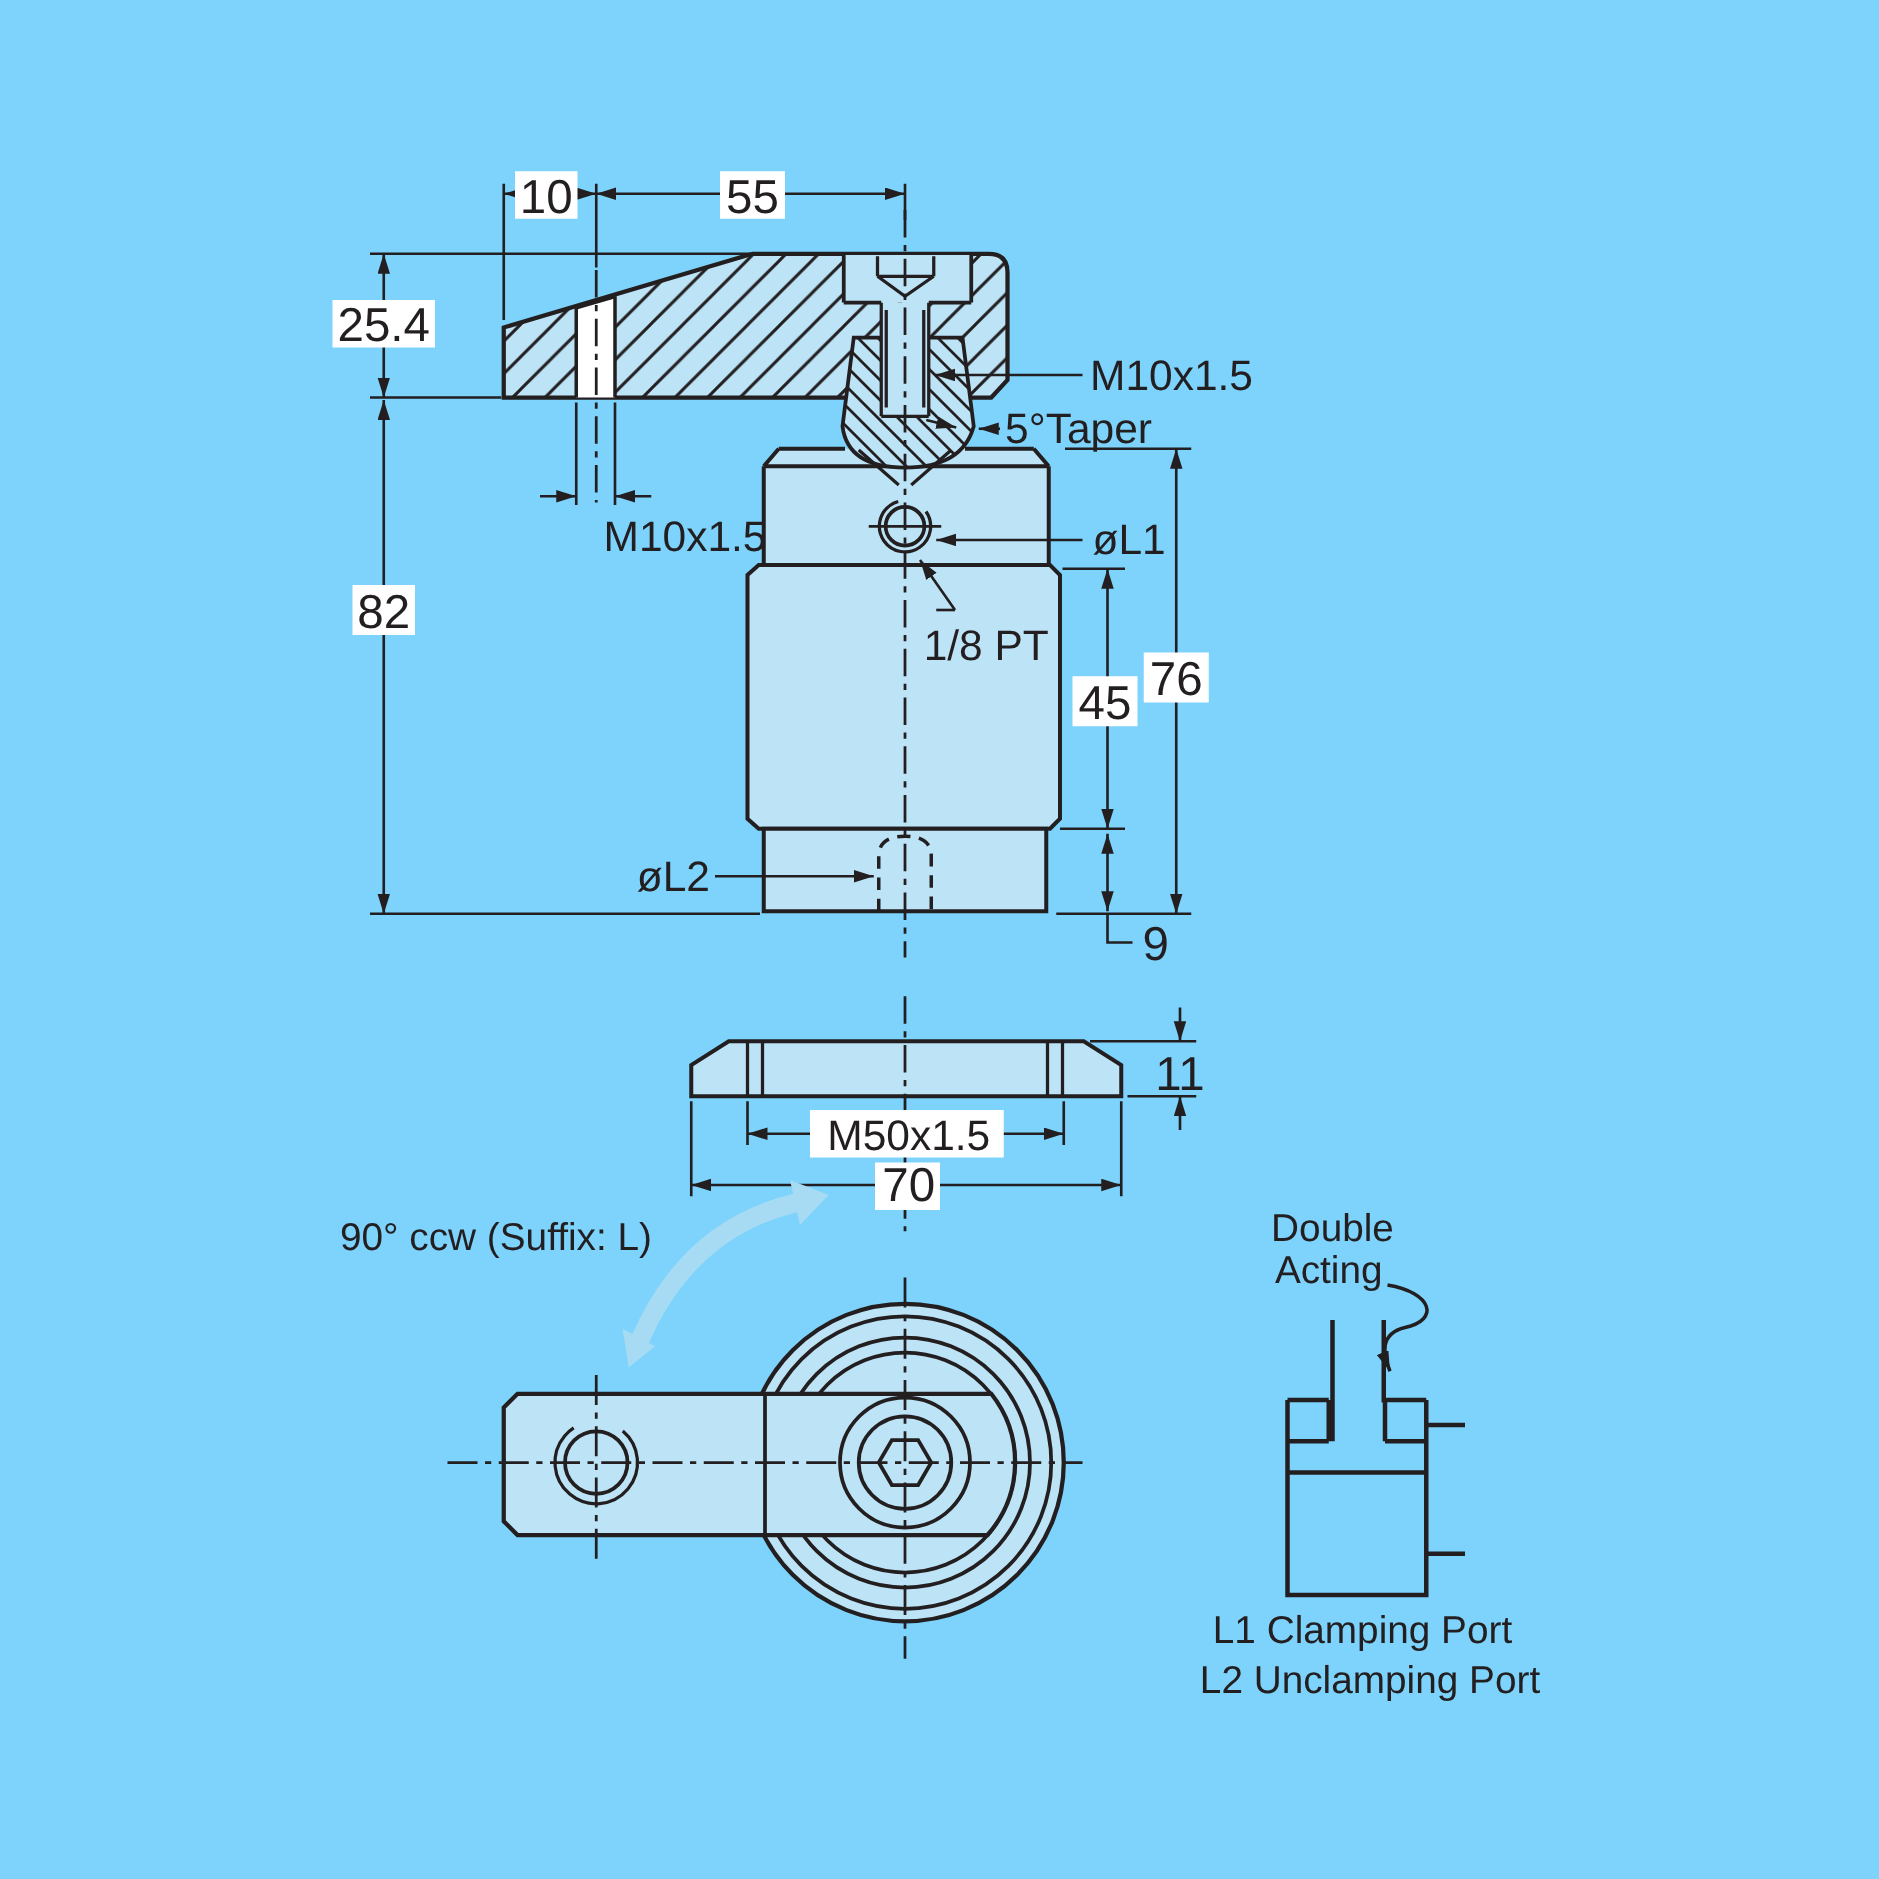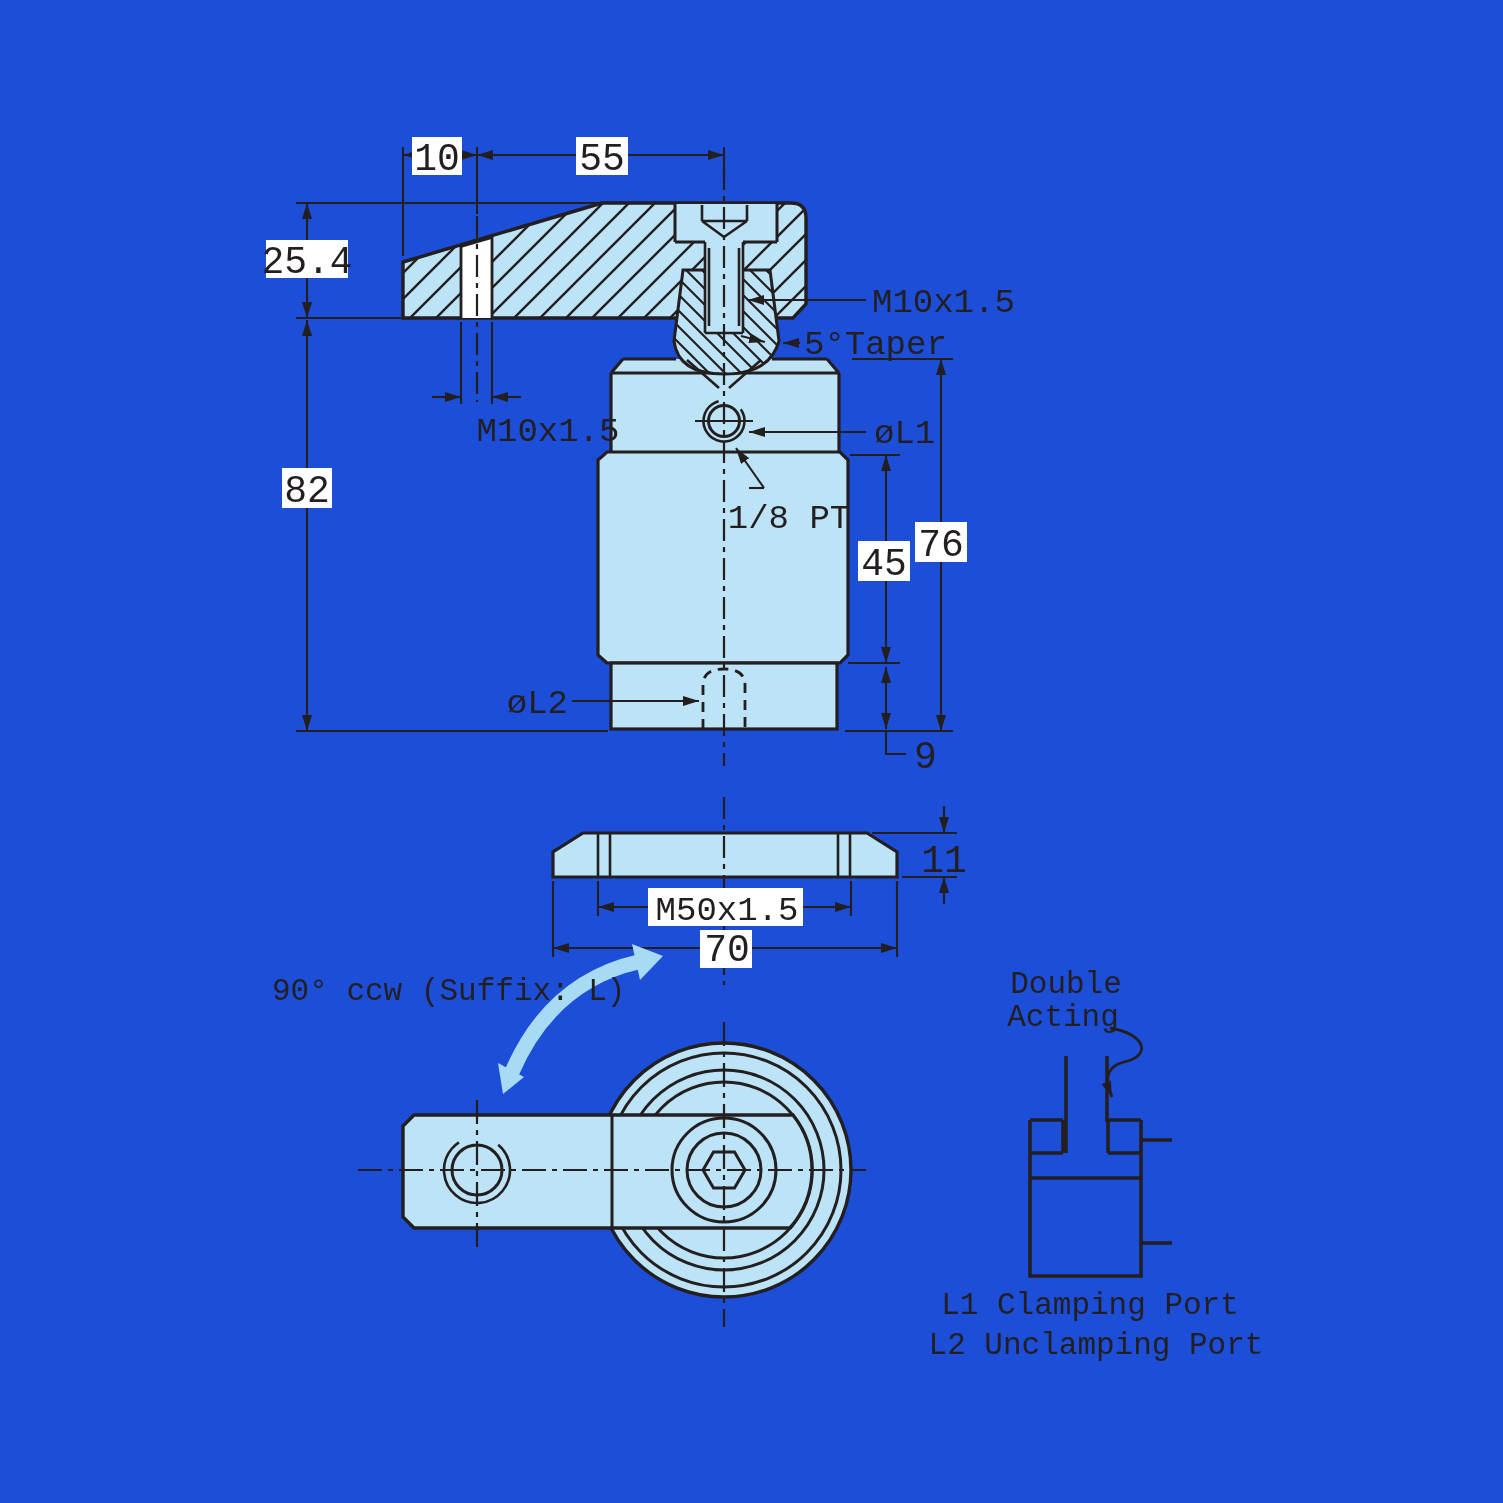--- a/index.html
+++ b/index.html
@@ -1,17 +1,17 @@
 <!DOCTYPE html>
 <html><head>
 <meta charset="utf-8">
 <style>
   html,body{margin:0;padding:0;background:#ffffff;}
-  #stage{position:relative;width:1503px;height:1503px;background:#1d4ed8;overflow:hidden;
-         font-family:Liberation Mono, monospace;text-align:right;}
+  #stage{position:relative;width:1503px;height:1503px;background:#7dd3fc;overflow:hidden;
+         font-family:Liberation Sans, sans-serif;text-align:right;}
   svg{position:absolute;left:0;top:0;}
   text{fill:#231f20;}
   .num{font-size:38px;}
   .lab{font-size:34px;}
   .sent{font-size:31px;}
 </style>
 </head>
 <body>
 
 <div id="stage">

